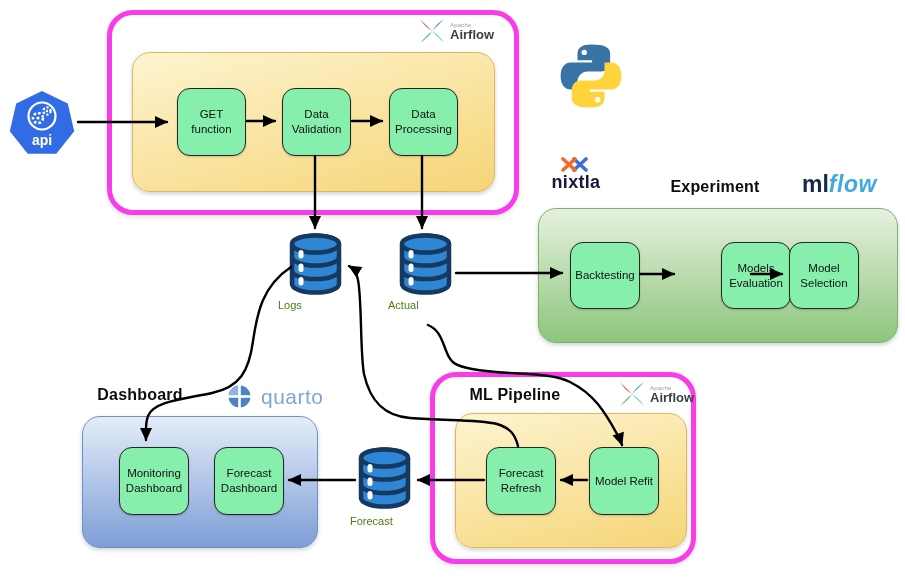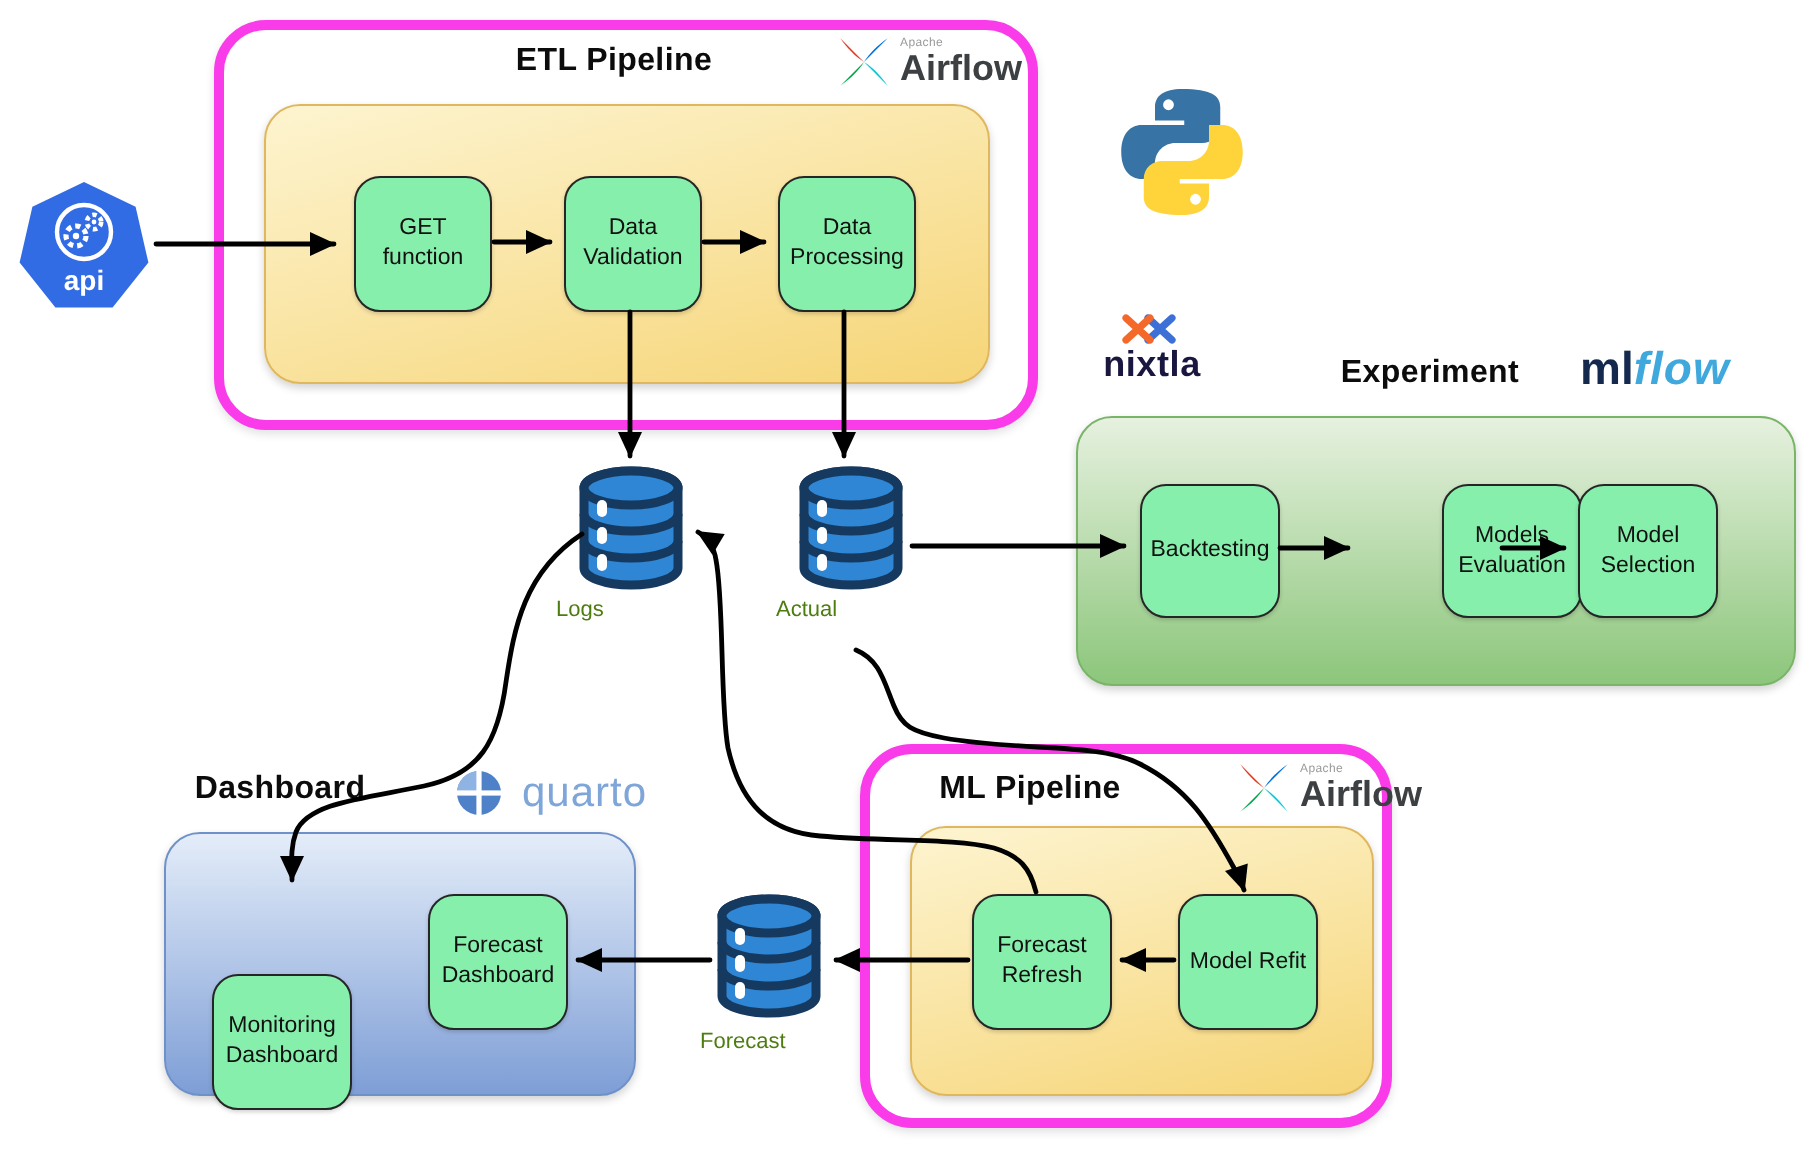--- a/index.html
+++ b/index.html
@@ -28,24 +28,24 @@
     position:absolute;font-weight:bold;font-size:16px;color:#0c0c0c;text-align:center;
     letter-spacing:.2px;
   }
   .cyl-label{
     position:absolute;font-size:11px;color:#4d7c0f;text-align:left;
   }
   
   .airflow-logo{position:absolute;display:flex;align-items:center;gap:4px;}
   .airflow-text{display:flex;flex-direction:column;line-height:1;}
   .airflow-apache{font-size:6px;color:#9a9a9a;letter-spacing:.2px;}
-  .airflow-name{font-size:18px;font-weight:600;color:#3c4043;}
+  .airflow-name{font-size:13px;font-weight:600;color:#3c4043;}
   .nixtla-logo{position:absolute;display:flex;flex-direction:column;align-items:center;}
   .nixtla-name{font-size:18px;font-weight:700;color:#191640;letter-spacing:.3px;line-height:1;margin-top:1px;}
-  .mlflow-logo{position:absolute;font-size:23px;line-height:1;white-space:nowrap;}
+  .mlflow-logo{position:absolute;font-size:23px;line-height:1;white-space:nowrap;margin-left:12px;}
   .mlflow-ml{font-weight:bold;color:#15294e;font-style:normal;}
   .mlflow-flow{font-style:italic;color:#3fa8dd;font-weight:600;letter-spacing:.5px;}
   .quarto-logo{position:absolute;display:flex;align-items:center;gap:10px;}
   .quarto-name{font-size:21px;color:#7ea6d9;font-weight:500;letter-spacing:.5px;line-height:1;}
   .api-label{fill:#fff;font-size:14px;font-weight:600;font-family:"Liberation Sans",sans-serif;}
   svg{display:block;}
   #arrows{position:absolute;left:0;top:0;pointer-events:none;z-index:50;}
 </style>
 </head>
 <body>
@@ -78,21 +78,20 @@
       <circle cx="34" cy="26" r="13.5" fill="none" stroke="#fff" stroke-width="2.2"></circle>
       <circle cx="30" cy="28" r="5" fill="none" stroke="#fff" stroke-width="2.6" stroke-dasharray="2.6 2"></circle>
       <circle cx="30" cy="28" r="1.6" fill="#fff"></circle>
       <circle cx="39" cy="21" r="3.6" fill="none" stroke="#fff" stroke-width="2.3" stroke-dasharray="2.2 1.8"></circle>
       <circle cx="39" cy="21" r="1.2" fill="#fff"></circle>
       <text class="api-label" x="34" y="55" text-anchor="middle">api</text>
     </svg>
   </div>
 
   <div class="group-magenta" style="left:107px;top:10px;width:402px;height:195px;"></div>
-  <div class="sec-title" style="left:207px;top:22px;width:200px;">ETL Pipeline</div>
   <div class="airflow-logo" style="left:418px;top:17px;">
     <svg width="28" height="28">
         <use href="#pinwheel"></use>
       </svg>
     <div class="airflow-text">
       <span class="airflow-apache">Apache</span>
       <span class="airflow-name">Airflow</span>
     </div>
   </div>
   <div class="container-inner container-yellow" style="left:132px;top:52px;width:361px;height:138px;"></div>
@@ -159,21 +158,21 @@
   <div class="quarto-logo" style="left:228px;top:385px;">
     <svg width="23" height="23" viewBox="0 0 23 23">
       <circle cx="11.5" cy="11.5" r="11" fill="#4f81c8"></circle>
       <path d="M11.5 11.5 L11.5 .5 A 11 11 0 0 0 .5 11.5 Z" fill="#8fb3e3"></path>
       <rect x="0" y="10.2" width="23" height="2.6" fill="#fff"></rect>
       <rect x="10.2" y="0" width="2.6" height="23" fill="#fff"></rect>
     </svg>
     <span class="quarto-name">quarto</span>
   </div>
   <div class="container-inner container-blue" style="left:82px;top:416px;width:234px;height:130px;"></div>
-  <div class="node" style="left:106px;top:447px;width:68px;height:66px;margin-top:40px;">
+  <div class="node" style="left:119px;top:447px;width:68px;height:66px;">
     <span>Monitoring
 Dashboard</span>
   </div>
   <div class="node" style="left:214px;top:447px;width:68px;height:66px;">
     <span>Forecast
 Dashboard</span>
   </div>
 
   <div class="group-magenta" style="left:430px;top:372px;width:256px;height:182px;"></div>
   <div class="sec-title" style="left:445px;top:386px;width:140px;">ML Pipeline</div>

